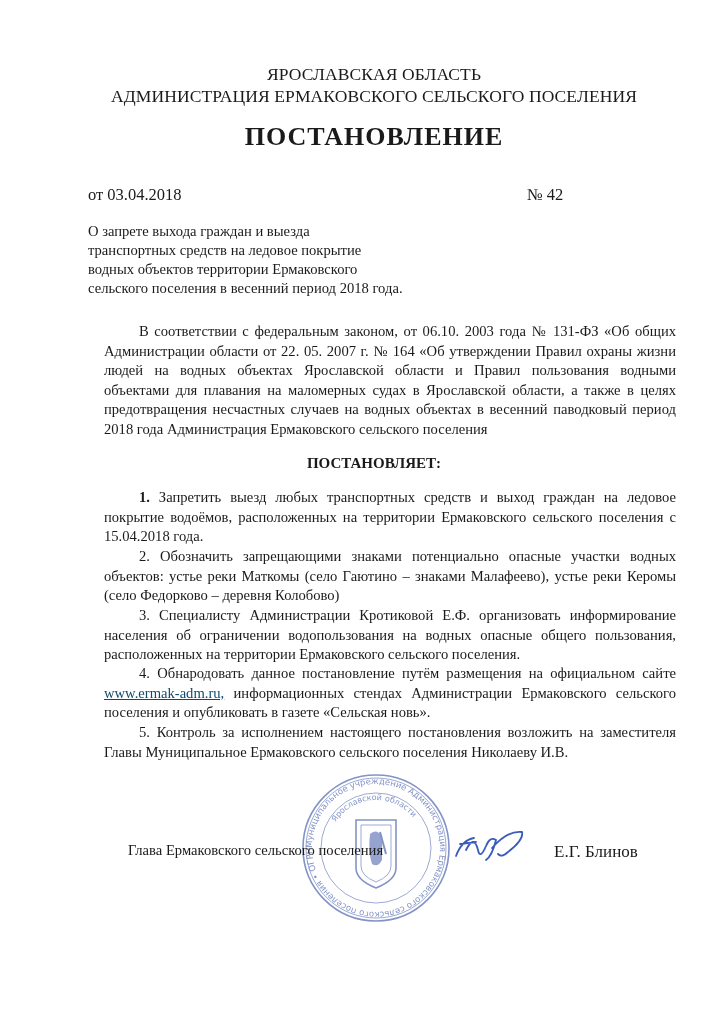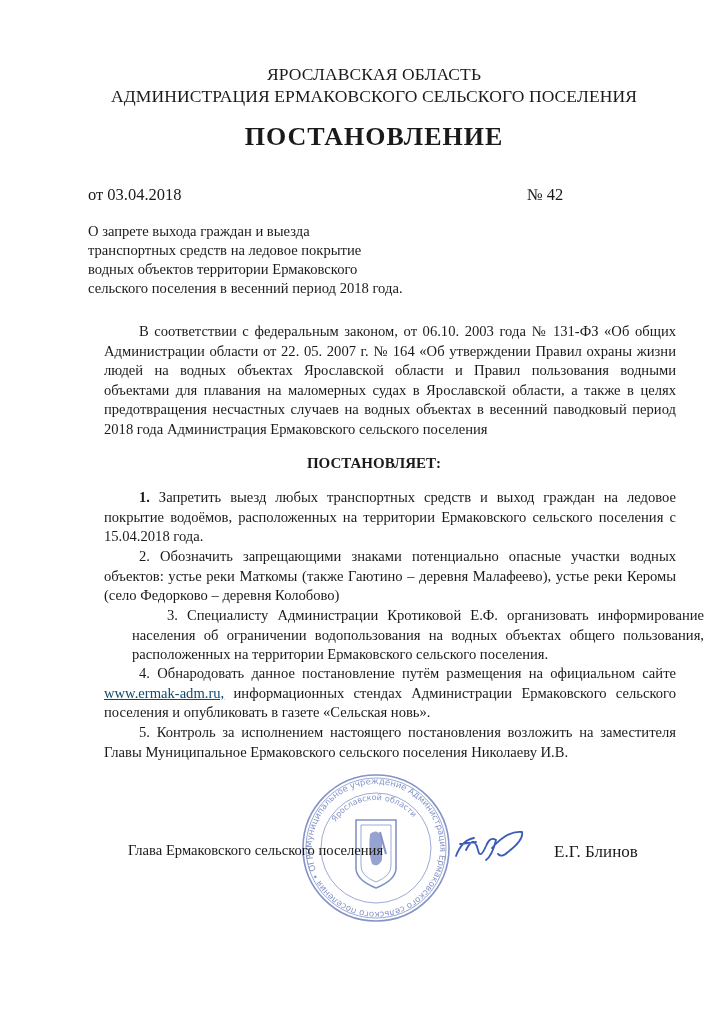--- a/index.html
+++ b/index.html
@@ -18,21 +18,21 @@
     .subject { position: absolute; top: 222px; left: 88px; font-size: 14.6px; line-height: 19px; }
     .subject div { white-space: nowrap; }
     .para { position: absolute; left: 104px; width: 572px; font-size: 14.6px; line-height: 19.5px; text-align: justify; }
     .para .ln { display: block; text-align: justify; text-align-last: justify; white-space: nowrap; }
     .para .ln.last { text-align-last: left; }
     .indent { padding-left: 35px; }
     .preamble { top: 322px; }
     .resolves { position: absolute; top: 455px; left: 0; width: 724px; text-align: center; font-size: 15px; font-weight: bold; padding-left: 12px; }
     .item1 { top: 488px; }
     .item2 { top: 547px; }
-    .item3 { top: 606px; margin-left: 28px; }
+    .item3 { top: 606px; }
     .item4 { top: 664px; }
     .item5 { top: 723px; }
     .link { color: #0c4a6e; text-decoration: underline; }
     .sig-title { position: absolute; top: 842px; left: 128px; font-size: 14.6px; }
     .sig-name { position: absolute; top: 842px; left: 554px; font-size: 17px; }
     .stamp { position: absolute; left: 300px; top: 772px; width: 152px; height: 152px; opacity: 0.75; }
     .signature { position: absolute; left: 452px; top: 826px; width: 78px; height: 40px; }
   </style>
 </head>
 <body>
@@ -65,27 +65,27 @@
   <div class="resolves">ПОСТАНОВЛЯЕТ:</div>
 
   <div class="para item1">
     <span class="ln indent"><b>1.</b> <span>Запретить выезд любых транспортных средств и выход граждан на ледовое</span></span>
     <span class="ln">покрытие водоёмов, расположенных на территории Ермаковского сельского поселения с</span>
     <span class="ln last">15.04.2018 года.</span>
   </div>
 
   <div class="para item2">
     <span class="ln indent"><span>2.</span> <span>Обозначить запрещающими знаками потенциально опасные участки водных</span></span>
-    <span class="ln">объектов: устье реки Маткомы (также Гаютино – деревня Малафеево), устье реки Керомы</span>
+    <span class="ln">объектов: устье реки Маткомы (село Гаютино – знаками Малафеево), устье реки Керомы</span>
     <span class="ln last">(село Федорково – деревня Колобово)</span>
   </div>
 
   <div class="para item3">
     <span class="ln indent"><span>3.</span> <span>Специалисту Администрации Кротиковой Е.Ф. организовать информирование</span></span>
-    <span class="ln">населения об ограничении водопользования на водных объектах общего пользования,</span>
+    <span class="ln">населения об ограничении водопользования на водных опасные общего пользования,</span>
     <span class="ln last">расположенных на территории Ермаковского сельского поселения.</span>
   </div>
 
   <div class="para item4">
     <span class="ln indent"><span>4.</span> <span>Обнародовать данное постановление путём размещения на официальном сайте</span></span>
     <span class="ln"><a class="link">www.ermak-adm.ru,</a> <span>информационных стендах Администрации Ермаковского сельского</span></span>
     <span class="ln last">поселения и опубликовать в газете «Сельская новь».</span>
   </div>
 
   <div class="para item5">

